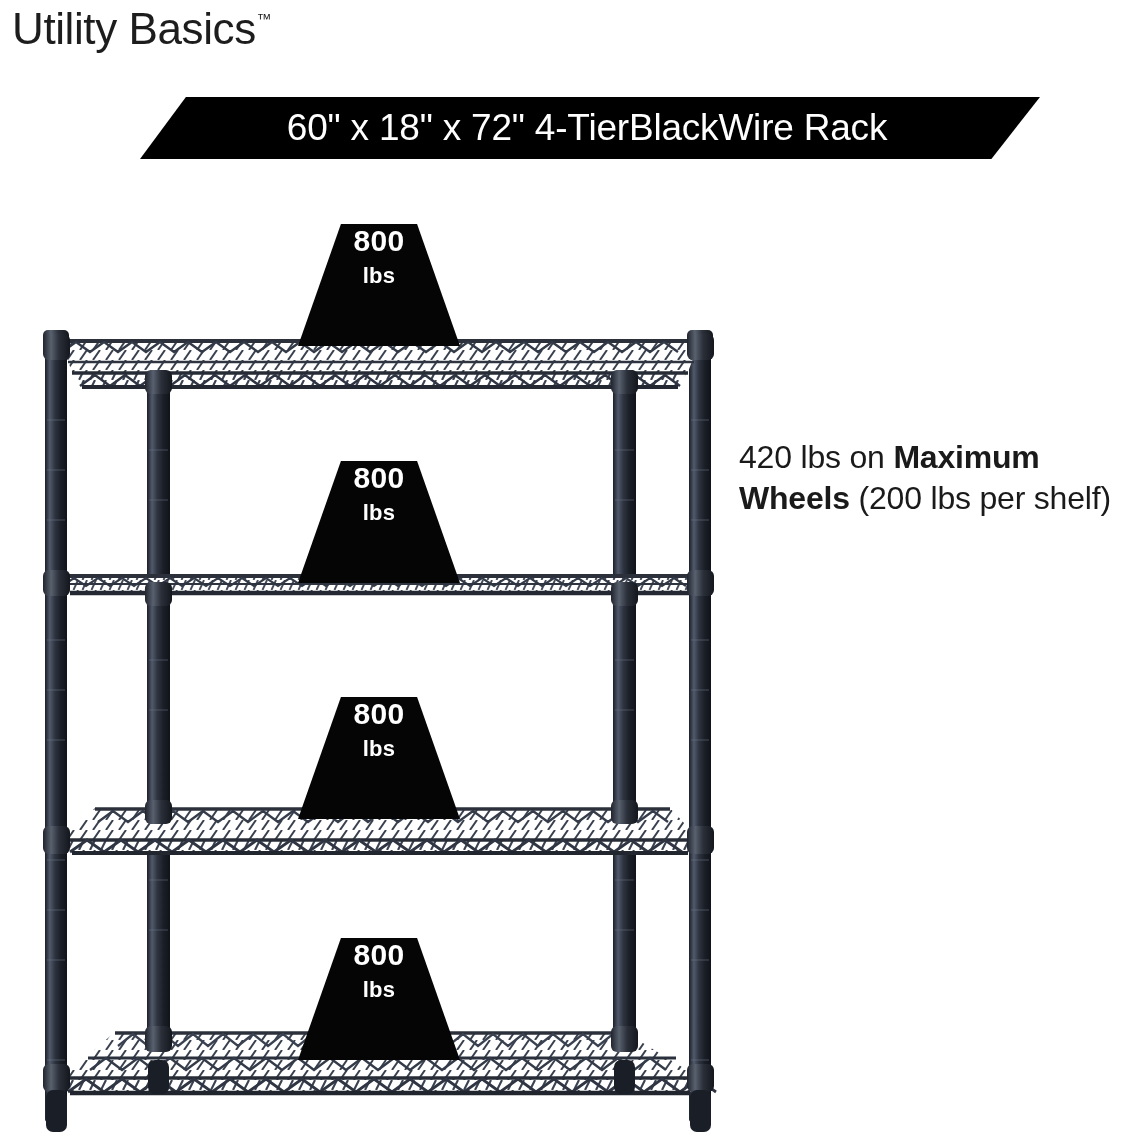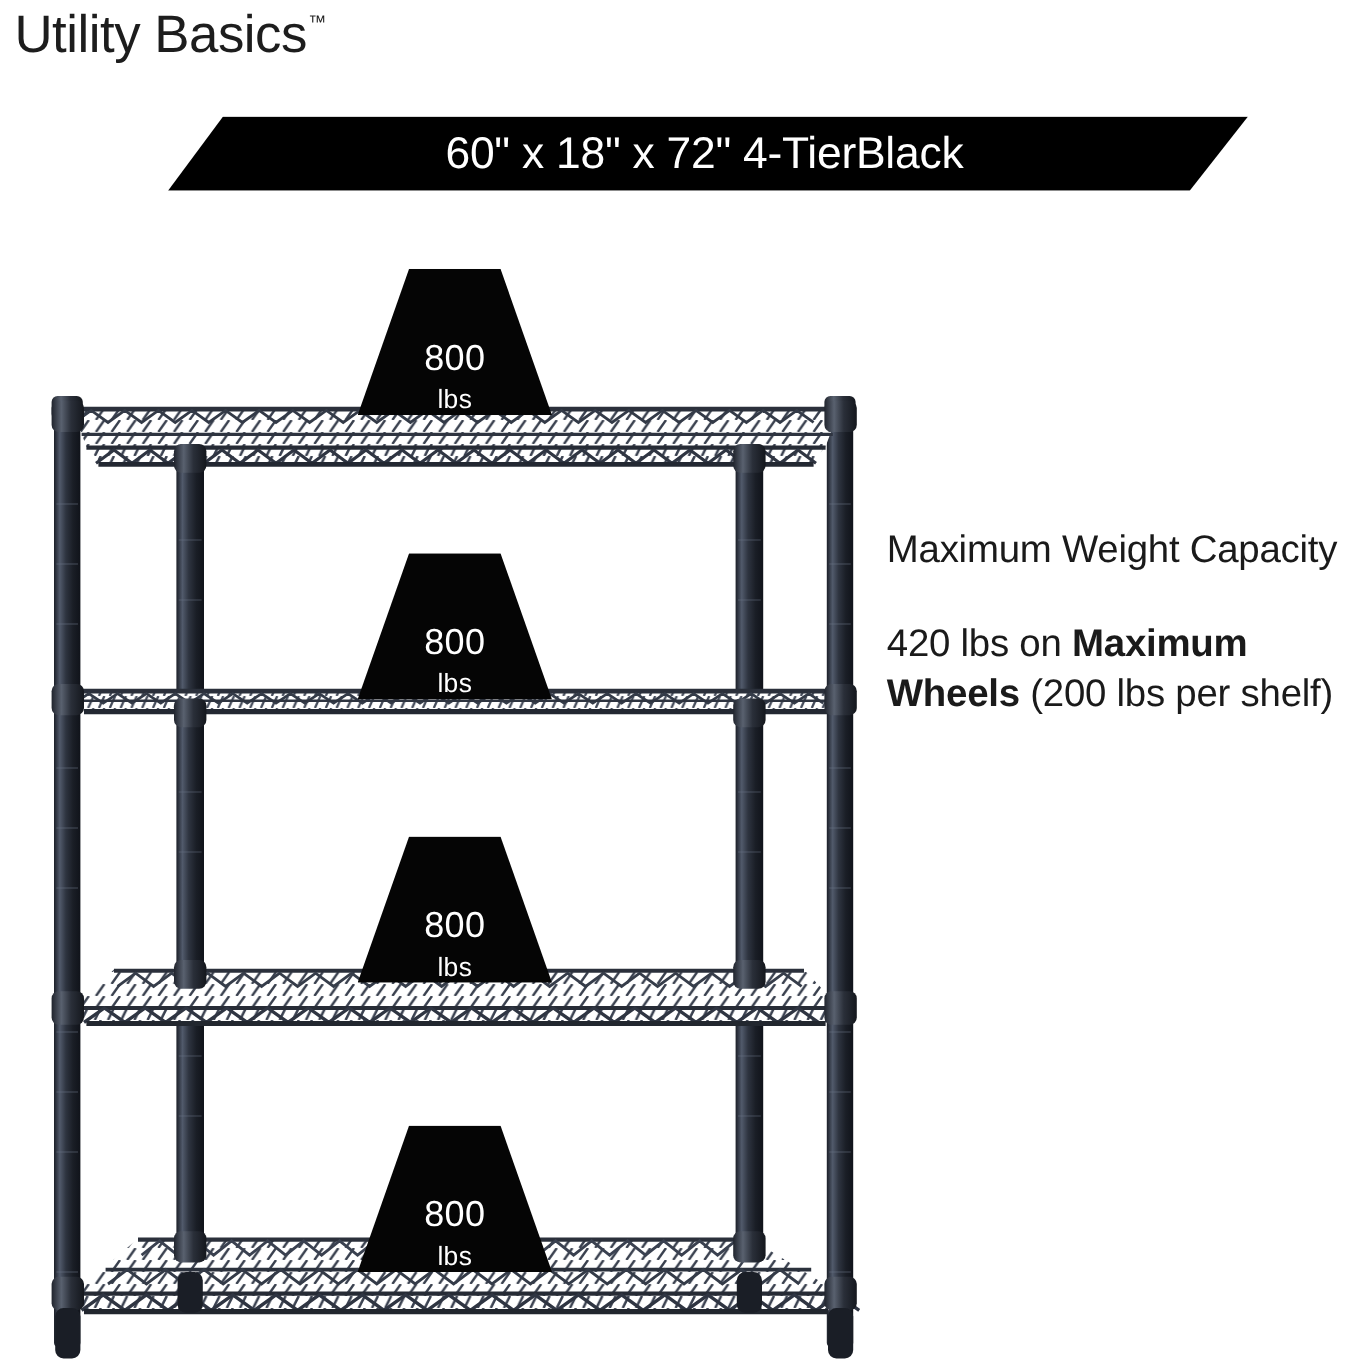--- a/index.html
+++ b/index.html
@@ -102,22 +102,22 @@
   }
 
   
   .badge {
     position: absolute;
     background: #050505;
     color: #ffffff;
     display: flex;
     flex-direction: column;
     align-items: center;
-    justify-content: flex-end;
-    font-weight: 400;
+    justify-content: flex-start;
+    font-weight: 700;
     line-height: 1.12;
     -webkit-clip-path: polygon(26.5% 0, 73.5% 0, 100% 100%, 0 100%);
     clip-path: polygon(26.5% 0, 73.5% 0, 100% 100%, 0 100%);
   }
   .badge .b-num { font-size: 30px; letter-spacing: 0.3px; }
   .badge .b-unit { font-size: 22px; letter-spacing: 0.3px; margin-top: 6px; }
 
   .badge-1 { left: 298px; top: 224px; width: 162px; height: 122px; }
   .badge-2 { left: 298px; top: 461px; width: 162px; height: 122px; }
   .badge-3 { left: 298px; top: 697px; width: 162px; height: 122px; }
@@ -126,20 +126,21 @@
 </head>
 <body>
 
 <div class="brand"><span>Utility Basics</span><span class="tm">™</span></div>
 
 <div class="banner-wrap">
   <div class="banner-shape"></div>
   <div class="banner-text">
       <span>60" x 18" x 72" 4-Tier </span>
       <b>Black</b>
+      <span> Wire Rack</span>
     </div>
 </div>
 
 <svg class="rack" viewBox="0 0 1133 1136" aria-hidden="true">
   <defs>
     <linearGradient id="postGrad" x1="0" y1="0" x2="1" y2="0">
       <stop offset="0%" stop-color="#1b1f28"></stop>
       <stop offset="22%" stop-color="#515a6b"></stop>
       <stop offset="45%" stop-color="#2e3440"></stop>
       <stop offset="72%" stop-color="#1a1e26"></stop>
@@ -284,17 +285,16 @@
 <div class="badge badge-3">
   <span class="b-num">800</span>
   <span class="b-unit">lbs</span>
 </div>
 <div class="badge badge-4">
   <span class="b-num">800</span>
   <span class="b-unit">lbs</span>
 </div>
 
 <div class="info">
-  <p class="info-heading">Maximum Weight Capacity</p>
 
 
   <p class="info-para"><span>420 lbs on </span><b>Maximum Wheels</b><span> (200 lbs per shelf)</span></p>
 </div>
 
 </body></html>

